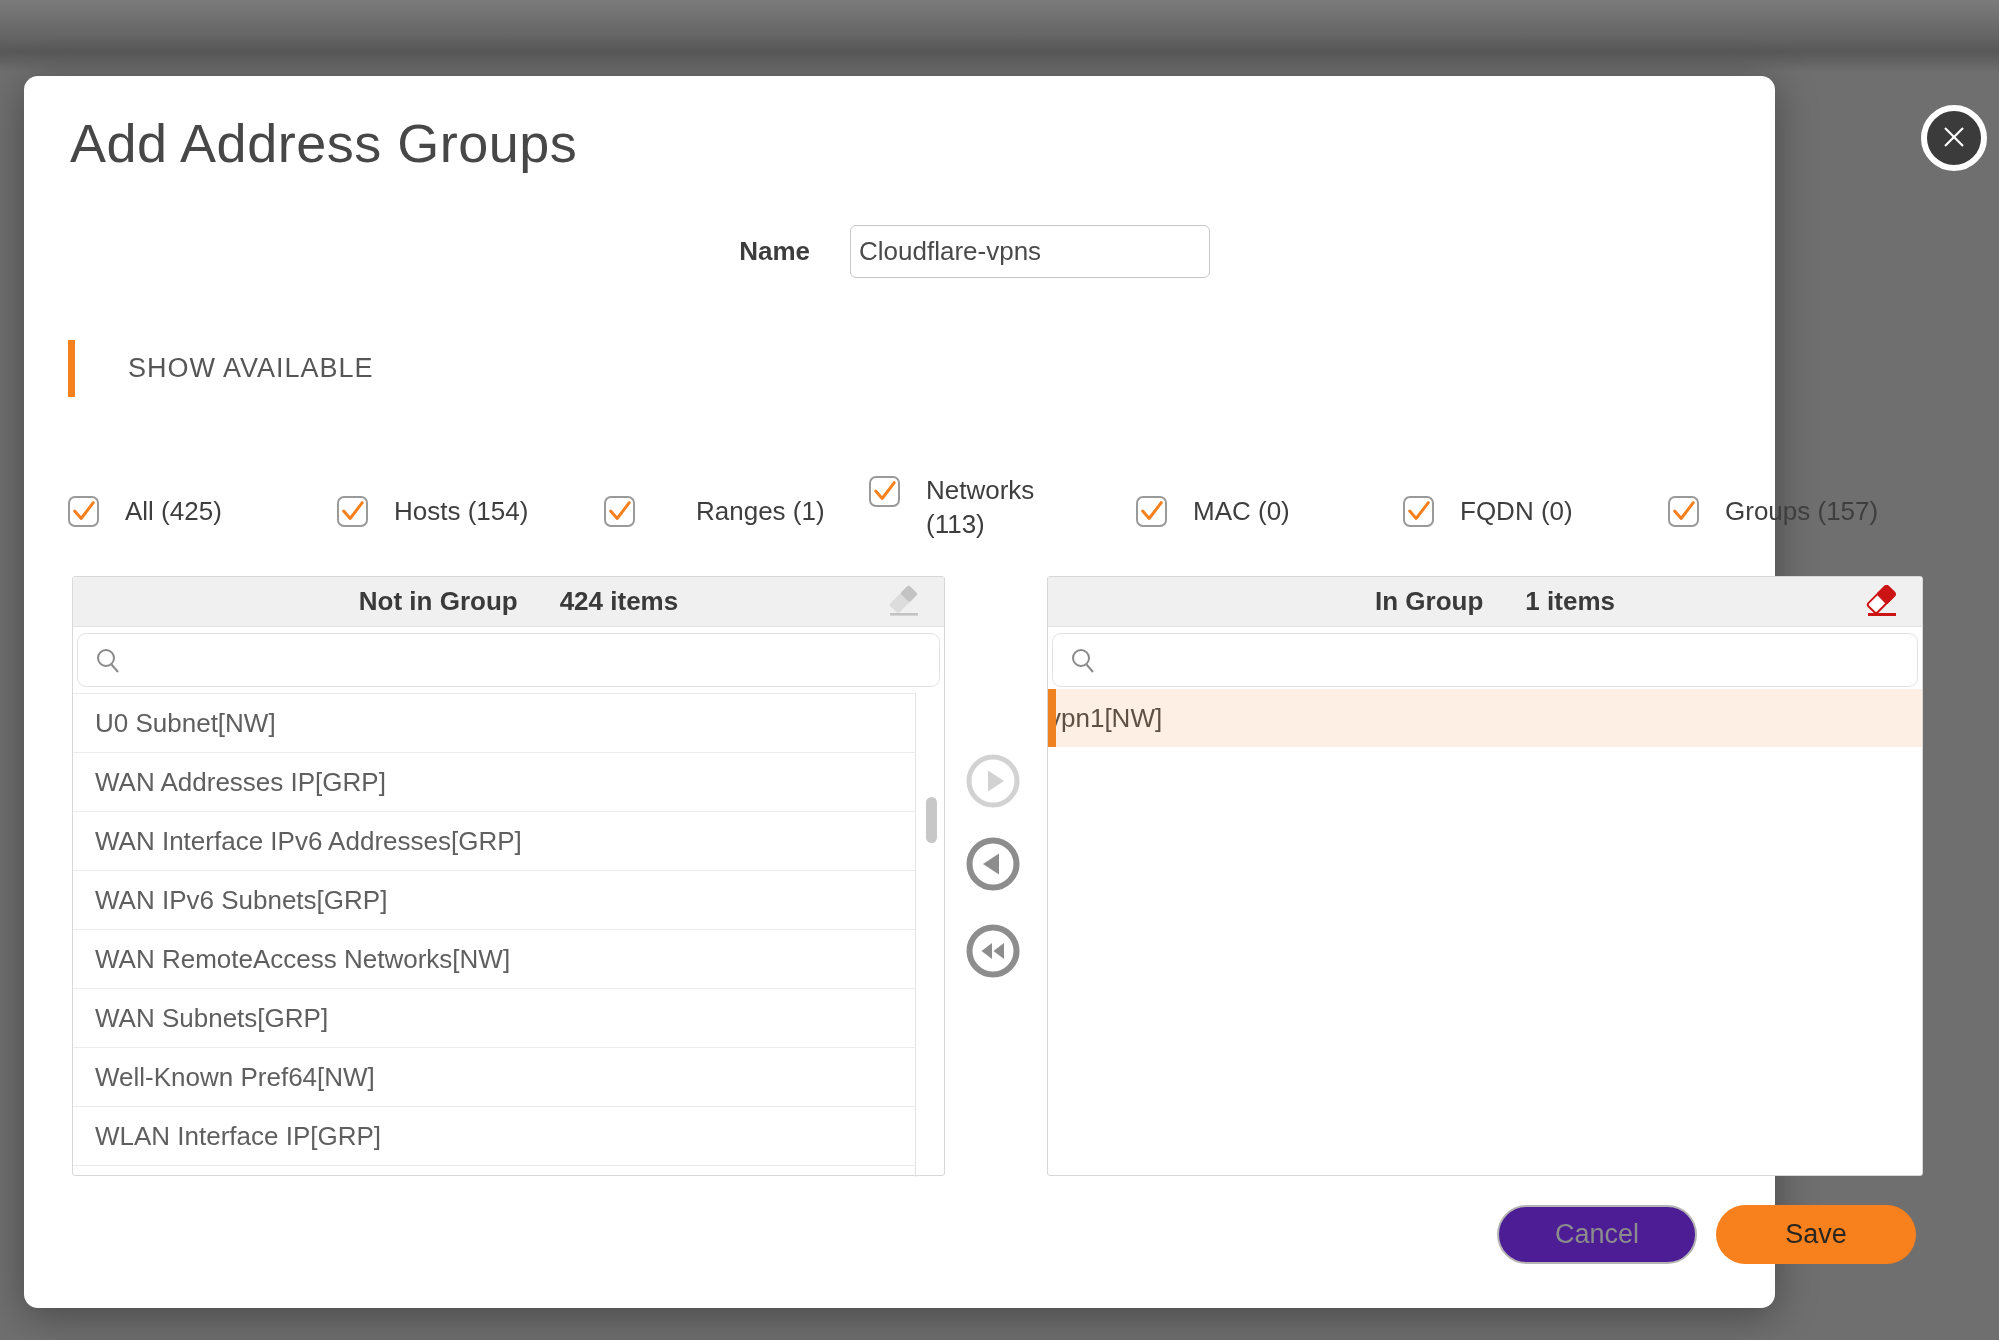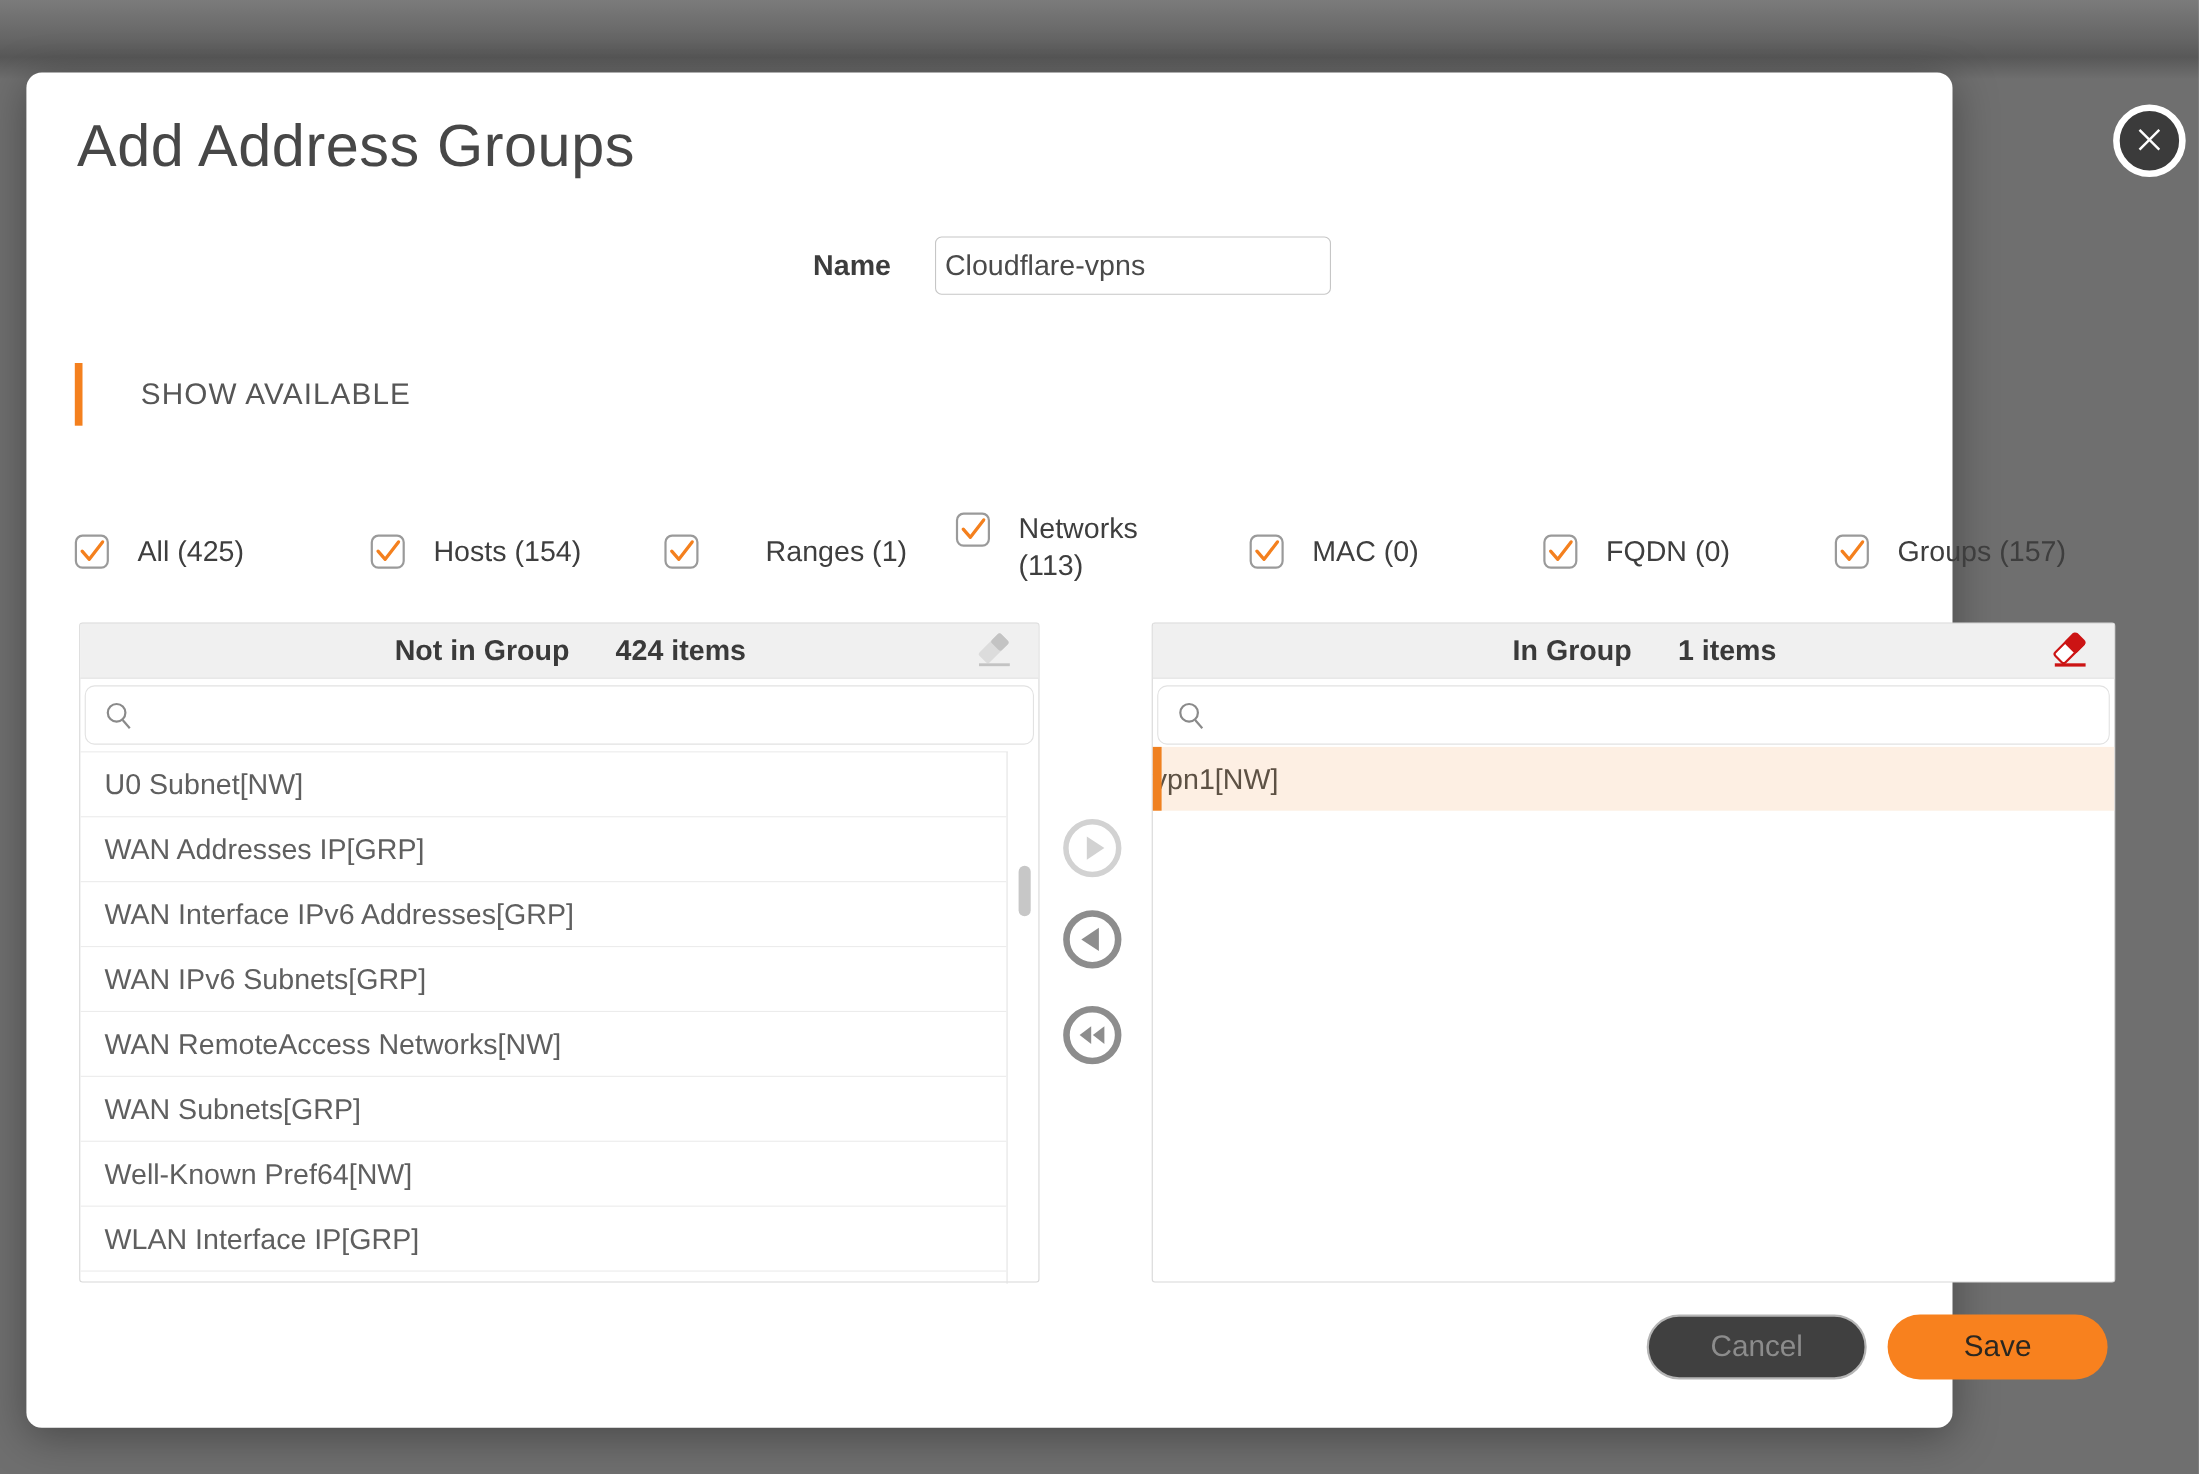--- a/index.html
+++ b/index.html
@@ -1,20 +1,20 @@
 <!DOCTYPE html>
 <html><head>
 <meta charset="utf-8">
 <style>
   * { margin:0; padding:0; box-sizing:border-box; }
   html,body { width:1999px; height:1340px; overflow:hidden;
     font-family:"Liberation Sans", sans-serif; }
   body { background:linear-gradient(#7b7b7b 0px,#666 34px,#585858 52px,#6f6f6f 72px,#6f6f6f 100%); }
 
-  .modal { position:absolute; left:24px; top:66px; width:1751px; height:1232px;
+  .modal { position:absolute; left:24px; top:76px; width:1751px; height:1232px;
     background:#fff; border-radius:14px; box-shadow:0 8px 40px rgba(0,0,0,.35); }
 
   
   .close-btn { position:absolute; left:1897px; top:29px; width:66px; height:66px;
     border-radius:50%; background:#3b3b3b; border:6px solid #fff; cursor:pointer;
     display:flex; align-items:center; justify-content:center; z-index:5; padding:0; }
 
   .dlg-title { position:absolute; left:46px; top:36px; font-size:54px; line-height:62px;
     font-weight:400; color:#474747; letter-spacing:.5px; }
 
@@ -79,21 +79,21 @@
   
   .xfer { position:absolute; left:942px; width:54px; height:54px; background:none;
     border:none; padding:0; cursor:pointer; }
   .xfer.add    { top:678px; }
   .xfer.remove { top:761px; }
   .xfer.remove-all { top:848px; }
 
   
   .btn { position:absolute; top:1129px; width:200px; height:59px; border-radius:30px;
     font-size:27px; font-family:inherit; cursor:pointer; }
-  .btn.cancel { left:1473px; background:#404040; border:2px solid #b5b5b5; color:#8c8c8c; }
+  .btn.cancel { left:1473px; background:#4c1d95; border:2px solid #b5b5b5; color:#8c8c8c; }
   .btn.save   { left:1692px; background:#F8811E; border:none; color:#2b2720; }
 </style>
 </head>
 <body>
 
 <div class="modal">
 
   <button class="close-btn">
     <span>
       <svg width="30" height="30" viewBox="0 0 30 30">

